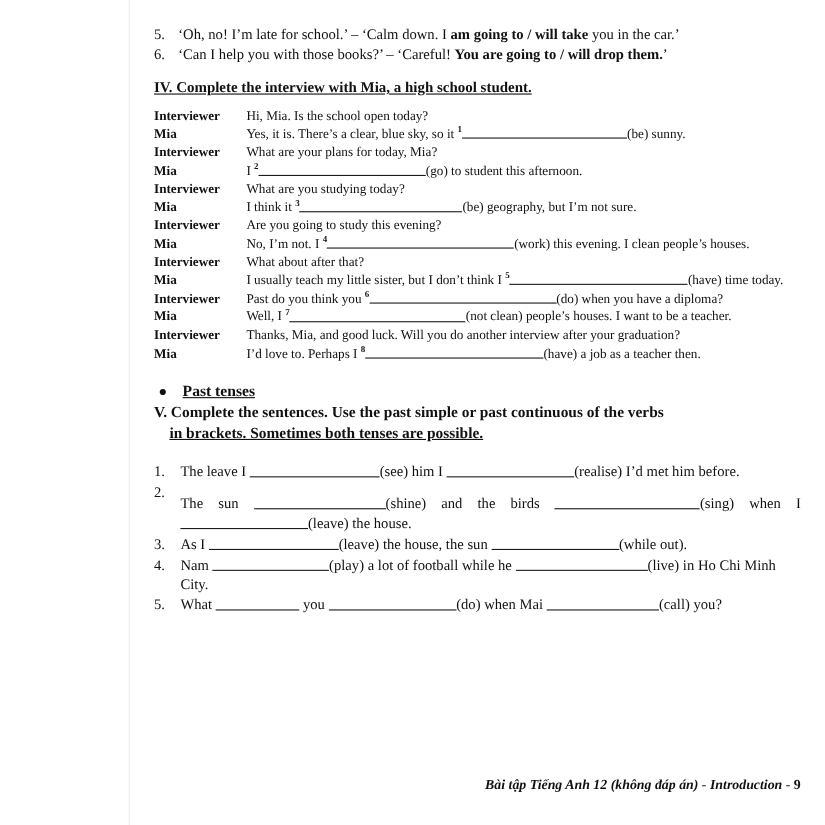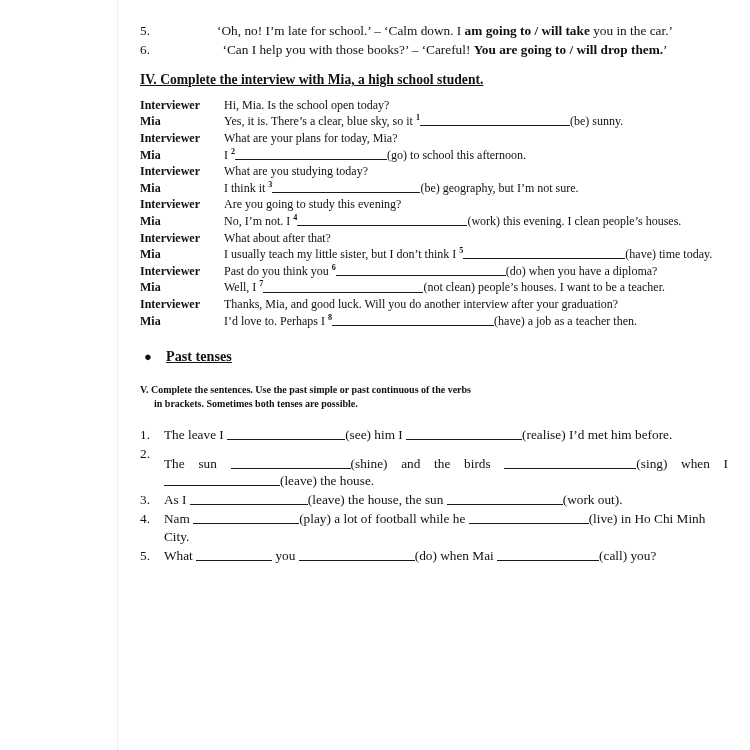--- a/index.html
+++ b/index.html
@@ -43,21 +43,20 @@
     line-height: 1.32;
     margin-bottom: 1px;
   }
   .ol-num {
     width: 22px;
     flex: 0 0 22px;
     text-align: left;
   }
   .ol-body {
     flex: 1 1 auto;
-    text-align: center;
   }
   b, .b { font-weight: bold; }
 
   .section-head {
     font-size: 13.6px;
     font-weight: bold;
     line-height: 1.3;
     margin-top: 13px;
     margin-bottom: 9px;
     text-decoration: underline;
@@ -96,30 +95,31 @@
     line-height: 1;
     text-align: left;
     padding-left: 4px;
   }
   .bullet-label {
     font-size: 14.2px;
     font-weight: bold;
     text-decoration: underline;
   }
   .roman-head {
-    font-size: 10px;
+    font-size: 14px;
     font-weight: bold;
     line-height: 1.32;
-    margin-top: 18px;
+    margin-top: 2px;
     text-indent: 0;
     padding-left: 0;
   }
   .roman-head .cont {
     display: block;
     padding-left: 14px;
+    text-decoration: underline;
   }
 
   
   .exercises {
     margin-top: 16px;
   }
   .ex-item {
     display: flex;
     align-items: flex-start;
     font-size: 13.3px;
@@ -198,21 +198,21 @@
         </tr>
         <tr>
           <td class="speaker">Interviewer</td>
           <td class="line">
             <span>What are your plans for today, Mia?</span>
           </td>
         </tr>
         <tr>
           <td class="speaker">Mia</td>
           <td class="line">
-            <span>I </span><sup>2</sup><span class="blank" style="width:152px"></span><span>(go) to school this afternoon.</span>
+            <span>I </span><sup>2</sup><span class="blank" style="width:152px"></span><span>(go) to student this afternoon.</span>
           </td>
         </tr>
         <tr>
           <td class="speaker">Interviewer</td>
           <td class="line">
             <span>What are you studying today?</span>
           </td>
         </tr>
         <tr>
           <td class="speaker">Mia</td>
@@ -288,29 +288,33 @@
         <span class="ex-body"><span>The leave I </span><span class="blank" style="width:118px"></span><span>(see) him I </span><span class="blank" style="width:116px"></span><span>(realise) I’d met him before.</span></span>
       </div>
 
       <div class="ex-item">
         <span class="ex-num">2.</span>
         <span class="ex-body justify"><span>The sun </span><span class="blank" style="width:120px"></span><span>(shine) and the birds </span><span class="blank" style="width:132px"></span><span>(sing) when I </span><span class="blank" style="width:116px"></span><span>(leave) the house.</span></span>
       </div>
 
       <div class="ex-item">
         <span class="ex-num">3.</span>
-        <span class="ex-body"><span>As I </span><span class="blank" style="width:118px"></span><span>(leave) the house, the sun </span><span class="blank" style="width:116px"></span><span>(work out).</span></span>
+        <span class="ex-body"><span>As I </span><span class="blank" style="width:118px"></span><span>(leave) the house, the sun </span><span class="blank" style="width:116px"></span><span>(while out).</span></span>
       </div>
 
       <div class="ex-item">
         <span class="ex-num">4.</span>
         <span class="ex-body"><span>Nam </span><span class="blank" style="width:106px"></span><span>(play) a lot of football while he </span><span class="blank" style="width:120px"></span><span>(live) in Ho Chi Minh City.</span></span>
       </div>
 
       <div class="ex-item">
         <span class="ex-num">5.</span>
         <span class="ex-body"><span>What </span><span class="blank" style="width:76px"></span><span> you </span><span class="blank" style="width:116px"></span><span>(do) when Mai </span><span class="blank" style="width:102px"></span><span>(call) you?</span></span>
       </div>
 
     </div>
   </div>
 
+  <div class="footer">
+    <span>Bài tập Tiếng Anh 12 (không đáp án) - Introduction -</span>
+    <span class="pg">9</span>
+  </div>
 </div>
 
 </body></html>

